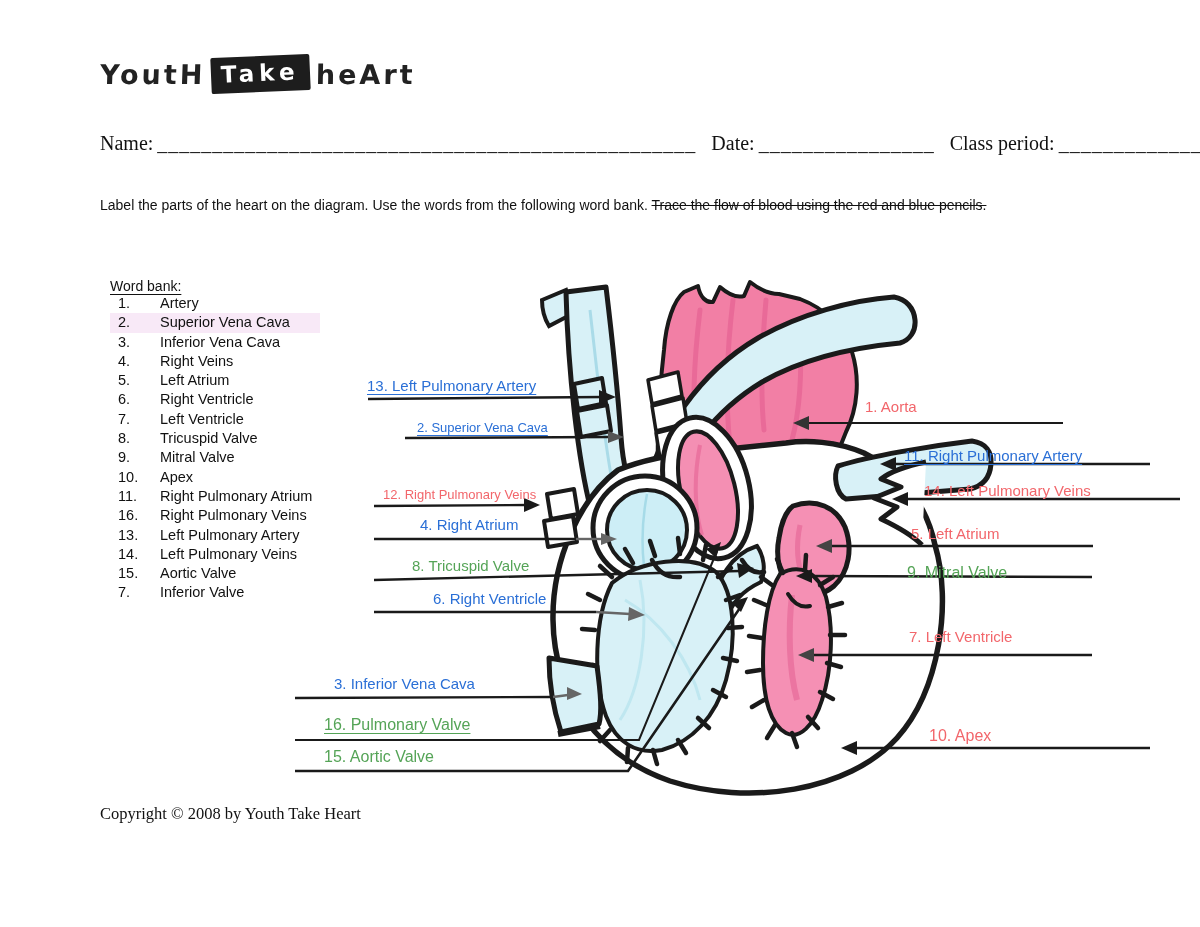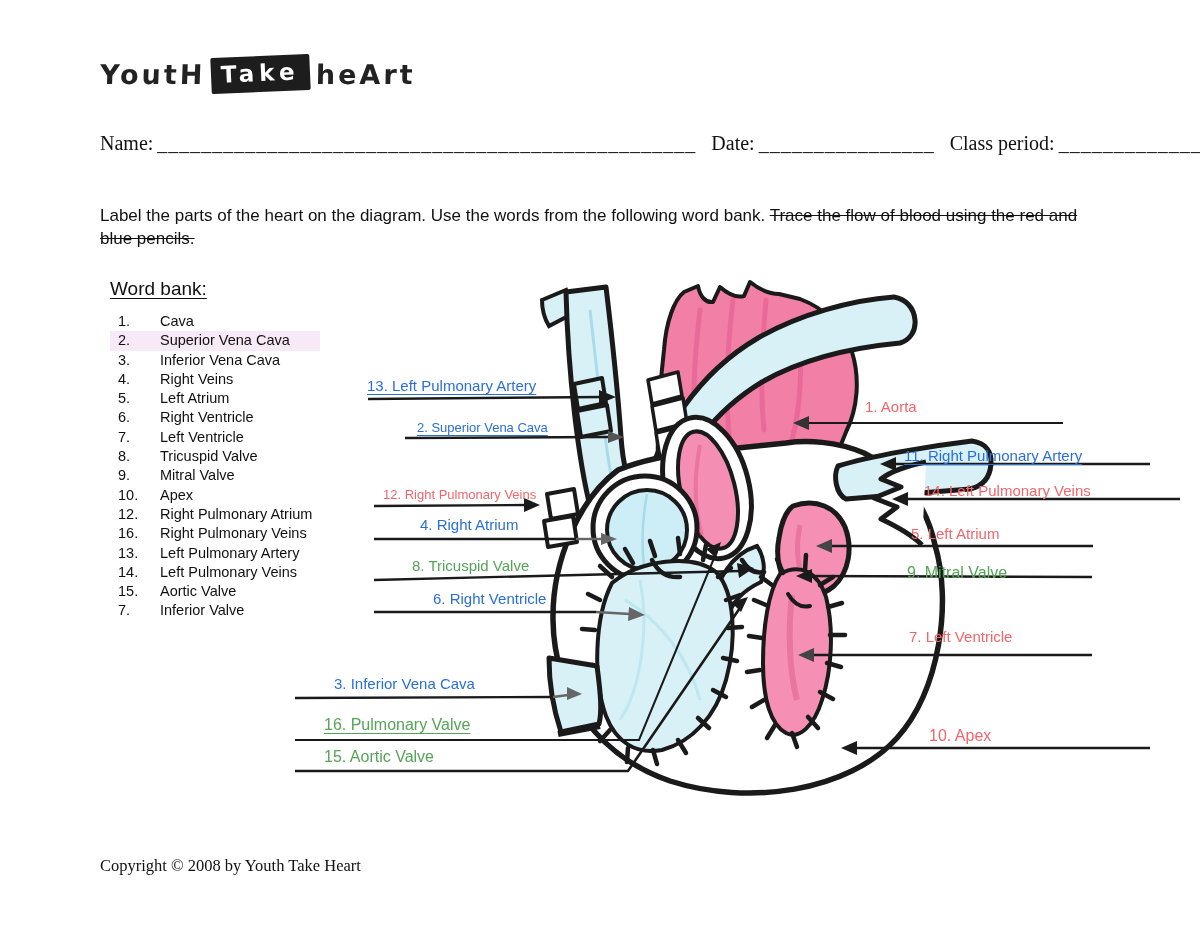--- a/index.html
+++ b/index.html
@@ -15,42 +15,42 @@
   .logo .lg-right{font-size:27px;letter-spacing:3px;transform:skewX(-1deg);}
 
   
   .idline{position:absolute;left:100px;top:132px;width:1000px;
           font-family:"Liberation Serif",serif;font-size:20px;white-space:nowrap;z-index:2;}
   .idline .lbl{margin-right:4px;}
   .idline .blank{letter-spacing:1px;}
   .idline .gap{display:inline-block;width:10px;}
 
   
-  .instructions{position:absolute;left:100px;top:204px;width:1000px;
-                font-size:17px;line-height:23px;z-index:2;}
+  .instructions{position:absolute;left:100px;top:194px;width:1000px;
+                font-size:14px;line-height:23px;z-index:2;}
   .instructions .struck{text-decoration:line-through;}
 
   
   .wordbank{position:absolute;left:110px;top:278px;z-index:2;}
-  .wb-title{font-size:19px;text-decoration:underline;text-underline-offset:3px;margin-bottom:12px;}
+  .wb-title{font-size:14px;text-decoration:underline;text-underline-offset:3px;margin-bottom:0;}
   .wb-row{font-size:14.5px;line-height:19.3px;white-space:nowrap;width:210px;}
   .wb-row.hl{background:var(--highlight);}
   .wb-num{display:inline-block;width:50px;padding-left:8px;box-sizing:border-box;}
 
   
   .dlab{position:absolute;font-size:15px;white-space:nowrap;z-index:3;}
   .dlab.u{text-decoration:underline;text-underline-offset:3px;}
   .sz-sm{font-size:13px;}
   .sz-lg{font-size:16px;}
   .c-blue{color:var(--label-blue);}
   .c-red{color:var(--label-red);}
   .c-green{color:var(--label-green);}
 
   
-  .copyright{position:absolute;left:100px;top:856px;font-family:"Liberation Serif",serif;
+  .copyright{position:absolute;left:100px;top:804px;font-family:"Liberation Serif",serif;
              font-size:16.5px;z-index:2;}
 
   .art{position:absolute;left:0;top:0;z-index:1;}
 </style>
 </head>
 <body>
 
 <div class="page">
 
   <div class="logo">
@@ -64,31 +64,31 @@
     <span class="lbl">Date:</span><span class="blank">________________</span><span class="gap"></span>
     <span class="lbl">Class period:</span><span class="blank">_________________</span>
   </div>
 
   <div class="instructions">
     <span>Label the parts of the heart on the diagram.  Use the words from the following word bank. </span><span class="struck">Trace the flow of blood using the red and blue pencils.</span>
   </div>
 
   <div class="wordbank">
     <div class="wb-title">Word bank:</div>
-    <div class="wb-row"><span class="wb-num">1.</span><span>Cava</span></div>
+    <div class="wb-row"><span class="wb-num">1.</span><span>Artery</span></div>
     <div class="wb-row hl"><span class="wb-num">2.</span><span>Superior Vena Cava</span></div>
     <div class="wb-row"><span class="wb-num">3.</span><span>Inferior Vena Cava</span></div>
     <div class="wb-row"><span class="wb-num">4.</span><span>Right Veins</span></div>
     <div class="wb-row"><span class="wb-num">5.</span><span>Left Atrium</span></div>
     <div class="wb-row"><span class="wb-num">6.</span><span>Right Ventricle</span></div>
     <div class="wb-row"><span class="wb-num">7.</span><span>Left Ventricle</span></div>
     <div class="wb-row"><span class="wb-num">8.</span><span>Tricuspid Valve</span></div>
     <div class="wb-row"><span class="wb-num">9.</span><span>Mitral Valve</span></div>
     <div class="wb-row"><span class="wb-num">10.</span><span>Apex</span></div>
-    <div class="wb-row"><span class="wb-num">12.</span><span>Right Pulmonary Atrium</span></div>
+    <div class="wb-row"><span class="wb-num">11.</span><span>Right Pulmonary Atrium</span></div>
     <div class="wb-row"><span class="wb-num">16.</span><span>Right Pulmonary Veins</span></div>
     <div class="wb-row"><span class="wb-num">13.</span><span>Left Pulmonary Artery</span></div>
     <div class="wb-row"><span class="wb-num">14.</span><span>Left Pulmonary Veins</span></div>
     <div class="wb-row"><span class="wb-num">15.</span><span>Aortic Valve</span></div>
     <div class="wb-row"><span class="wb-num">7.</span><span>Inferior Valve</span></div>
   </div>
 
   <svg class="art" width="1200" height="927" viewBox="0 0 1200 927">
 
     <g>

